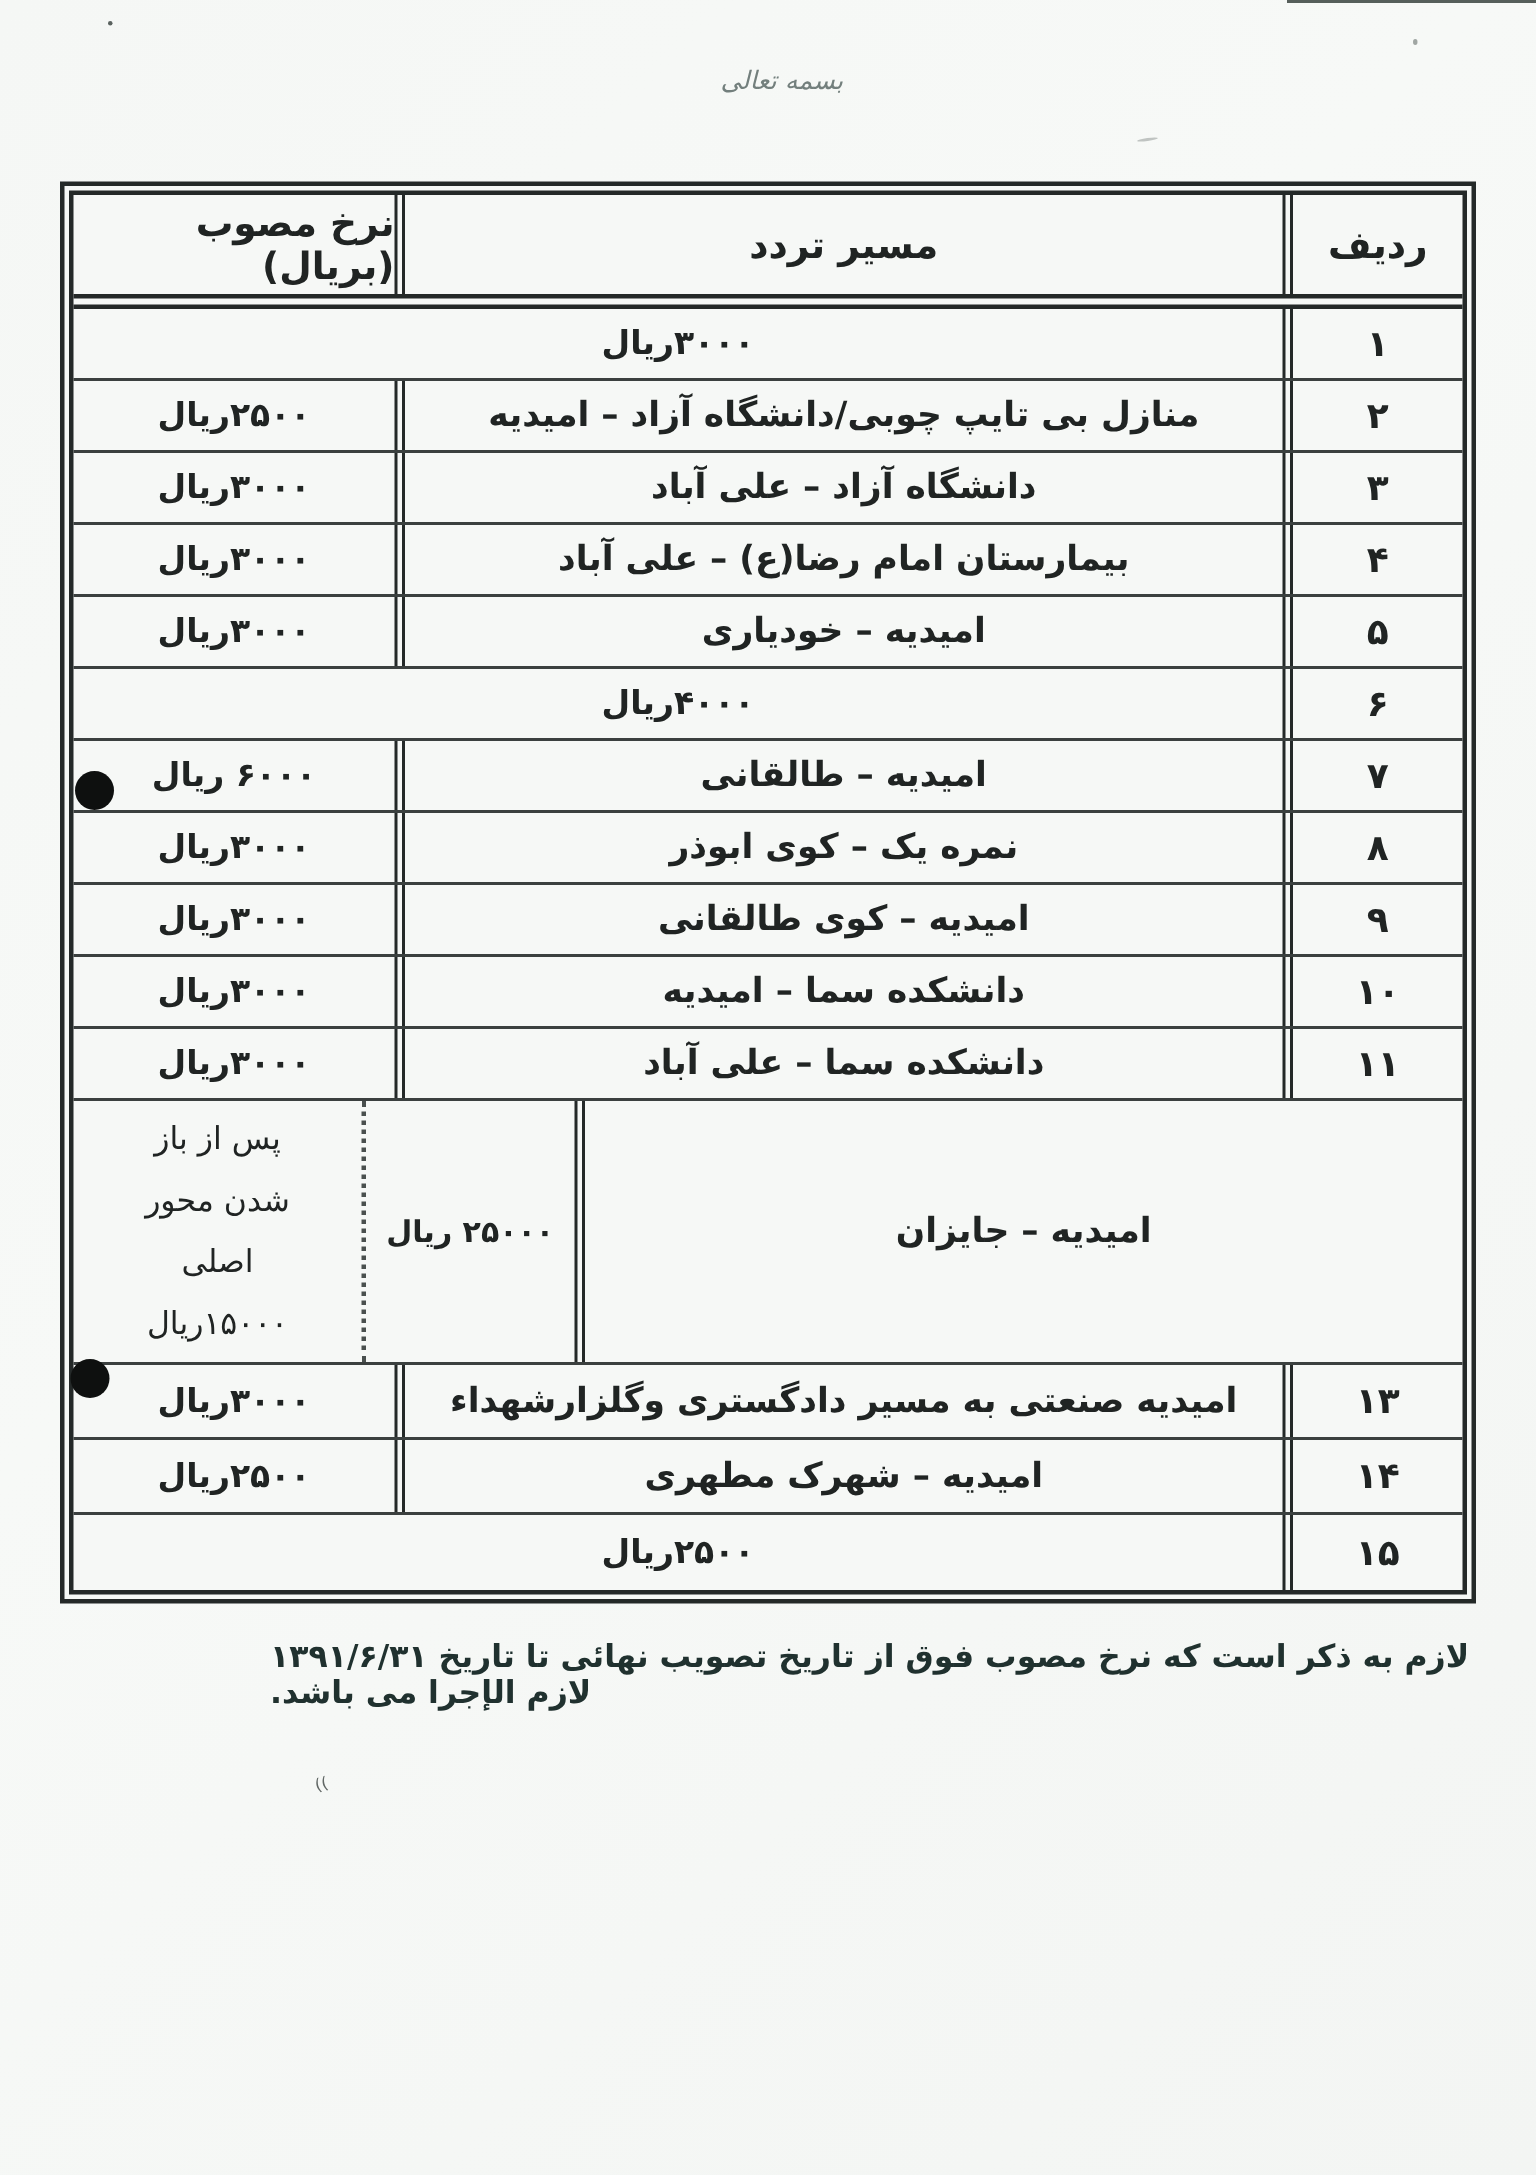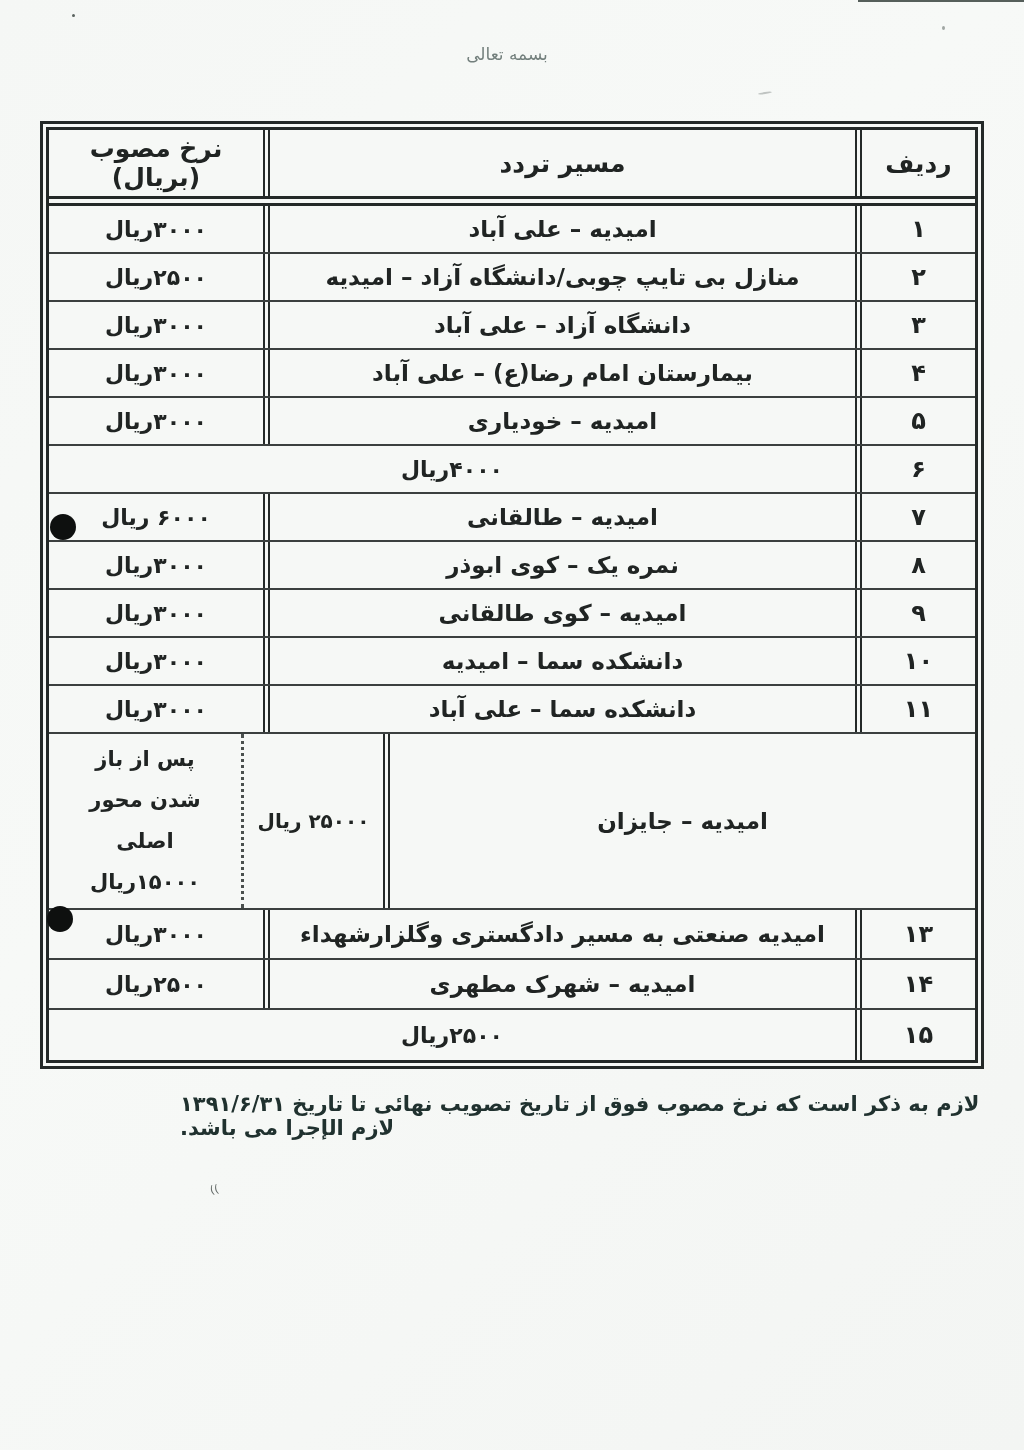--- a/index.html
+++ b/index.html
@@ -17,23 +17,24 @@
   }
   
   .edge-top{position:absolute;top:0;left:858px;width:166px;height:2px;background:#39443f;opacity:.85;}
   .speck{position:absolute;background:#5a625f;border-radius:50%;}
   .speck.s1{left:72px;top:14px;width:3px;height:3px;}
   .speck.s2{left:942px;top:26px;width:3px;height:4px;opacity:.55;}
   .speck.s3{left:758px;top:92px;width:14px;height:2px;opacity:.35;transform:rotate(-8deg);}
 
   .bismillah{
     position:absolute;top:44px;left:452px;width:110px;
-    direction:rtl;text-align:center;
+    direction:rtl;
     font-size:17px;color:#5d6b68;opacity:.85;
     letter-spacing:0.5px;
+    font-style:italic;
   }
 
   
   .fare-table{
     position:absolute;left:40px;top:121px;width:944px;
     direction:rtl;
     border:9px double #242928;
     background:#f6f8f6;
     box-sizing:border-box;
   }
@@ -43,38 +44,38 @@
     display:flex;align-items:center;justify-content:center;
     text-align:center;
     font-weight:bold;
     color:#20242388;
     color:#202423;
   }
   .cno{width:120px;border-left:7px double #242928;font-size:24px;}
   .croute{width:592px;border-left:7px double #242928;font-size:23px;letter-spacing:0.2px;}
   .cprice{flex:1;font-size:22px;}
   .thead{height:76px;border-bottom:10px double #242928;}
-  .thead .cell{font-size:25px;}
+  .thead .cell{font-size:25px;text-align:right;}
   .drow{height:48px;border-bottom:2px solid #3b403f;}
   .drow-tall{height:176px;border-bottom:2px solid #3b403f;}
   .drow-13,.drow-14{height:50px;border-bottom:2px solid #3b403f;}
   .drow-15{height:50px;border-bottom:none;}
 
   
   .price-split{padding:0;align-items:stretch;}
   .sub-main{
     width:142px;box-sizing:border-box;
     border-left:3px dotted #4a504e;
     display:flex;align-items:center;justify-content:center;
     font-size:20px;font-weight:bold;
   }
   .sub-note{
     flex:1;display:flex;flex-direction:column;
     align-items:center;justify-content:center;
-    font-size:21px;font-weight:bold;line-height:41px;
+    font-size:21px;font-weight:normal;line-height:41px;
   }
 
   .footer-note{
     position:absolute;top:1092px;right:32px;left:180px;
     direction:rtl;text-align:left;
     font-size:21px;font-weight:bold;color:#20312f;
     letter-spacing:0.2px;
   }
 
   .hole{position:absolute;width:26px;height:26px;border-radius:50%;background:#0e100f;z-index:5;}
@@ -102,21 +103,20 @@
   <div class="fare-table">
 
     <div class="trow thead">
       <div class="cell cno">ردیف</div>
       <div class="cell croute">مسیر تردد</div>
       <div class="cell cprice">نرخ مصوب (بریال)</div>
     </div>
 
     <div class="trow drow">
       <div class="cell cno">۱</div>
-      <div class="cell croute">امیدیه – علی آباد</div>
       <div class="cell cprice">۳۰۰۰ریال</div>
     </div>
 
     <div class="trow drow">
       <div class="cell cno">۲</div>
       <div class="cell croute">منازل بی تایپ چوبی/دانشگاه آزاد – امیدیه</div>
       <div class="cell cprice">۲۵۰۰ریال</div>
     </div>
 
     <div class="trow drow">

